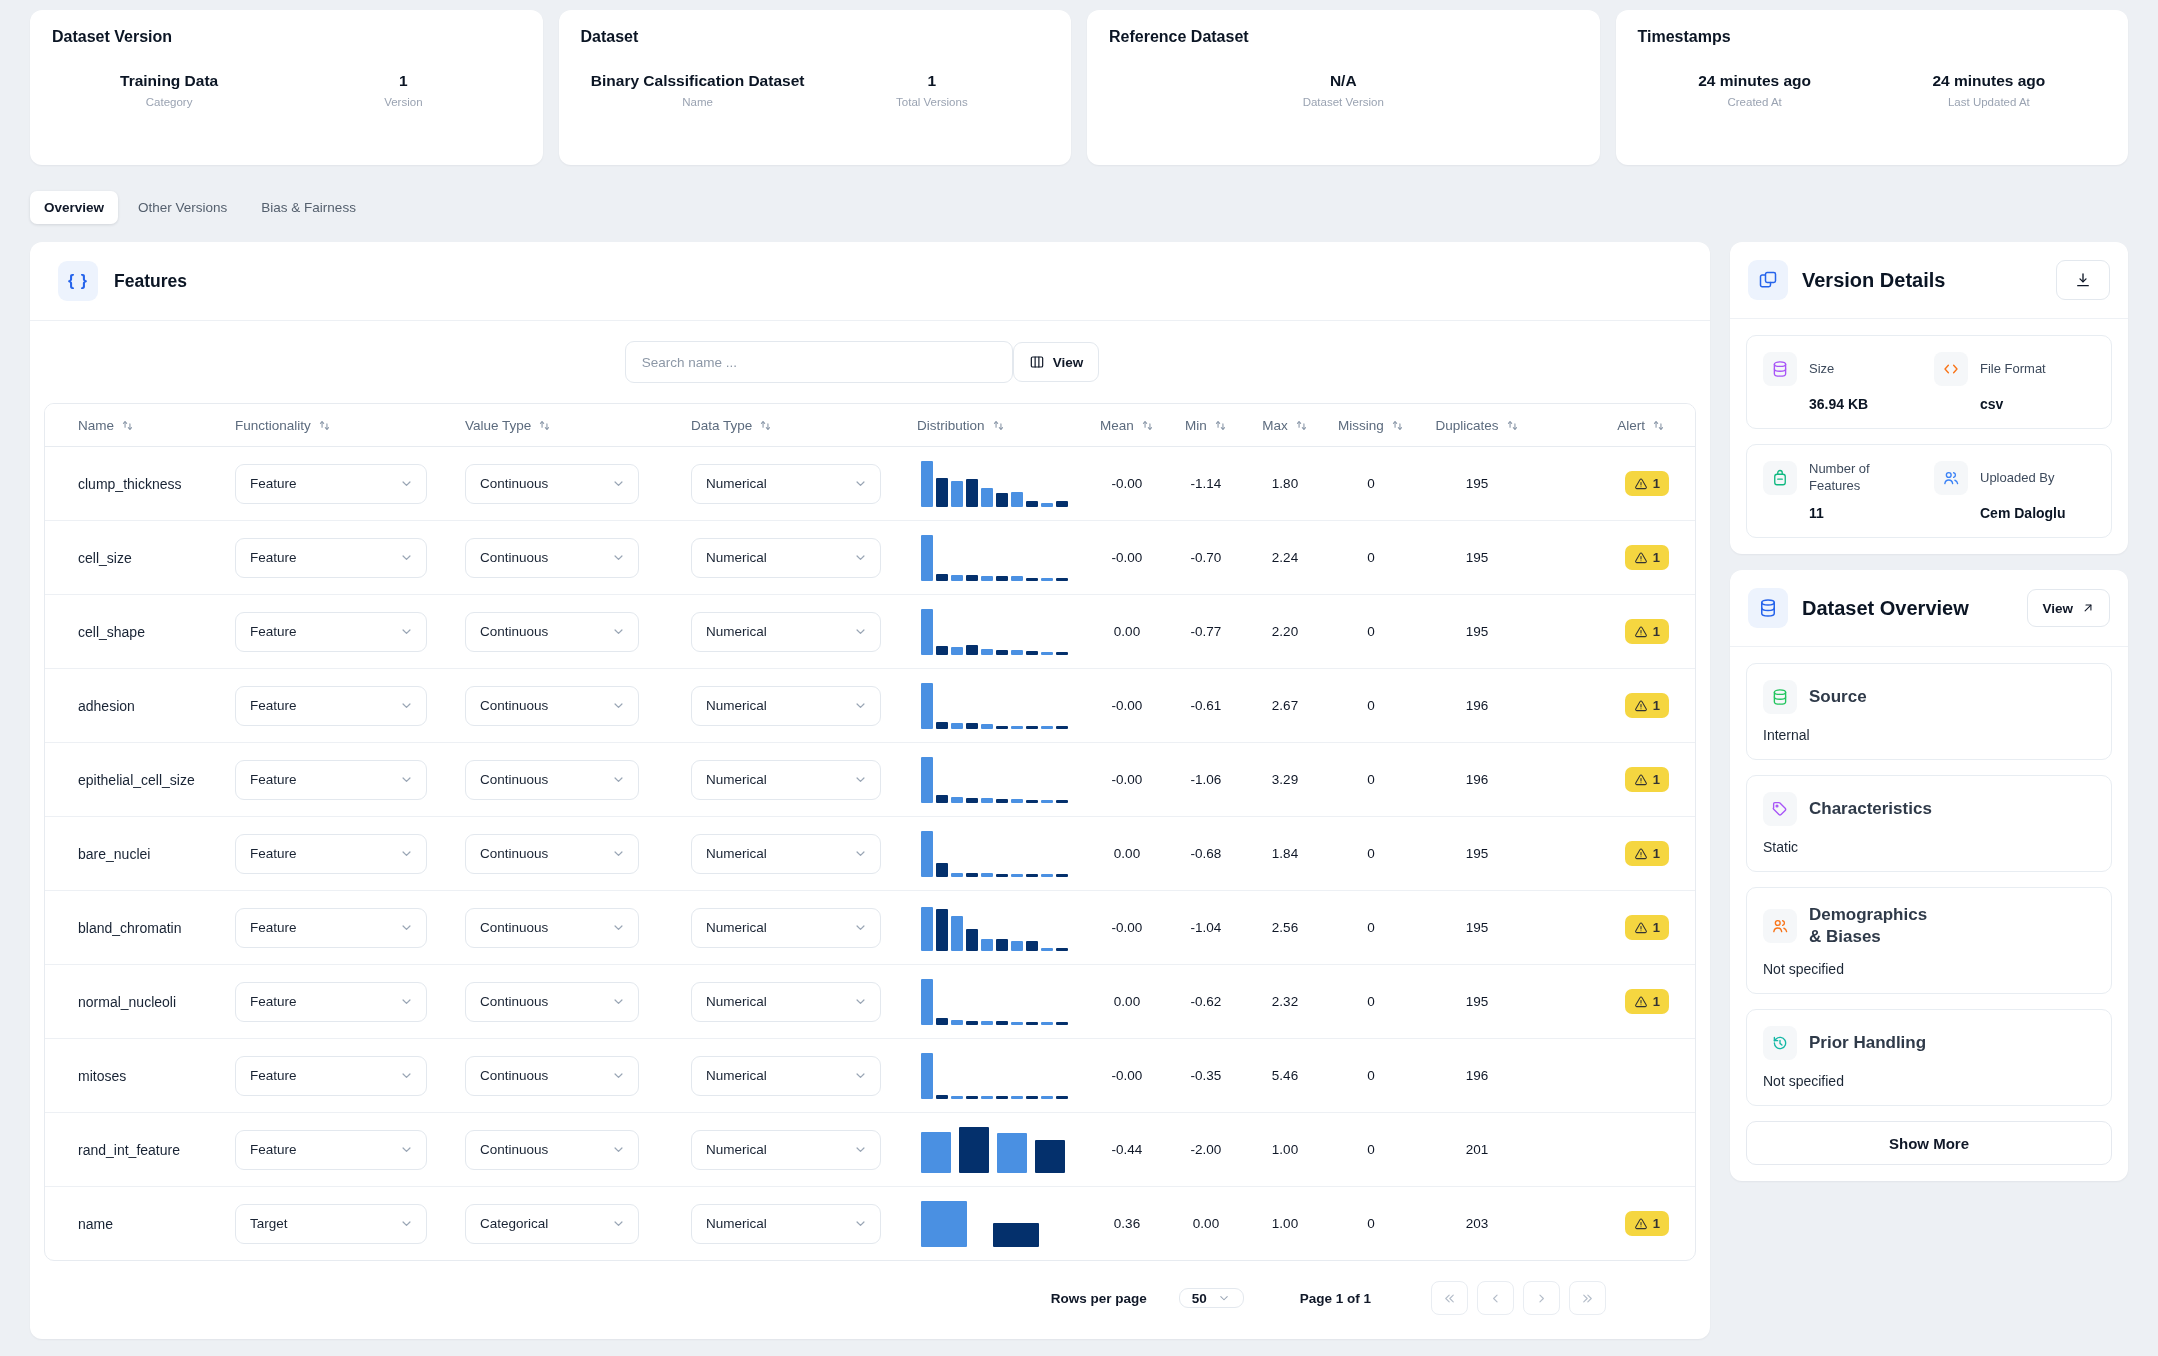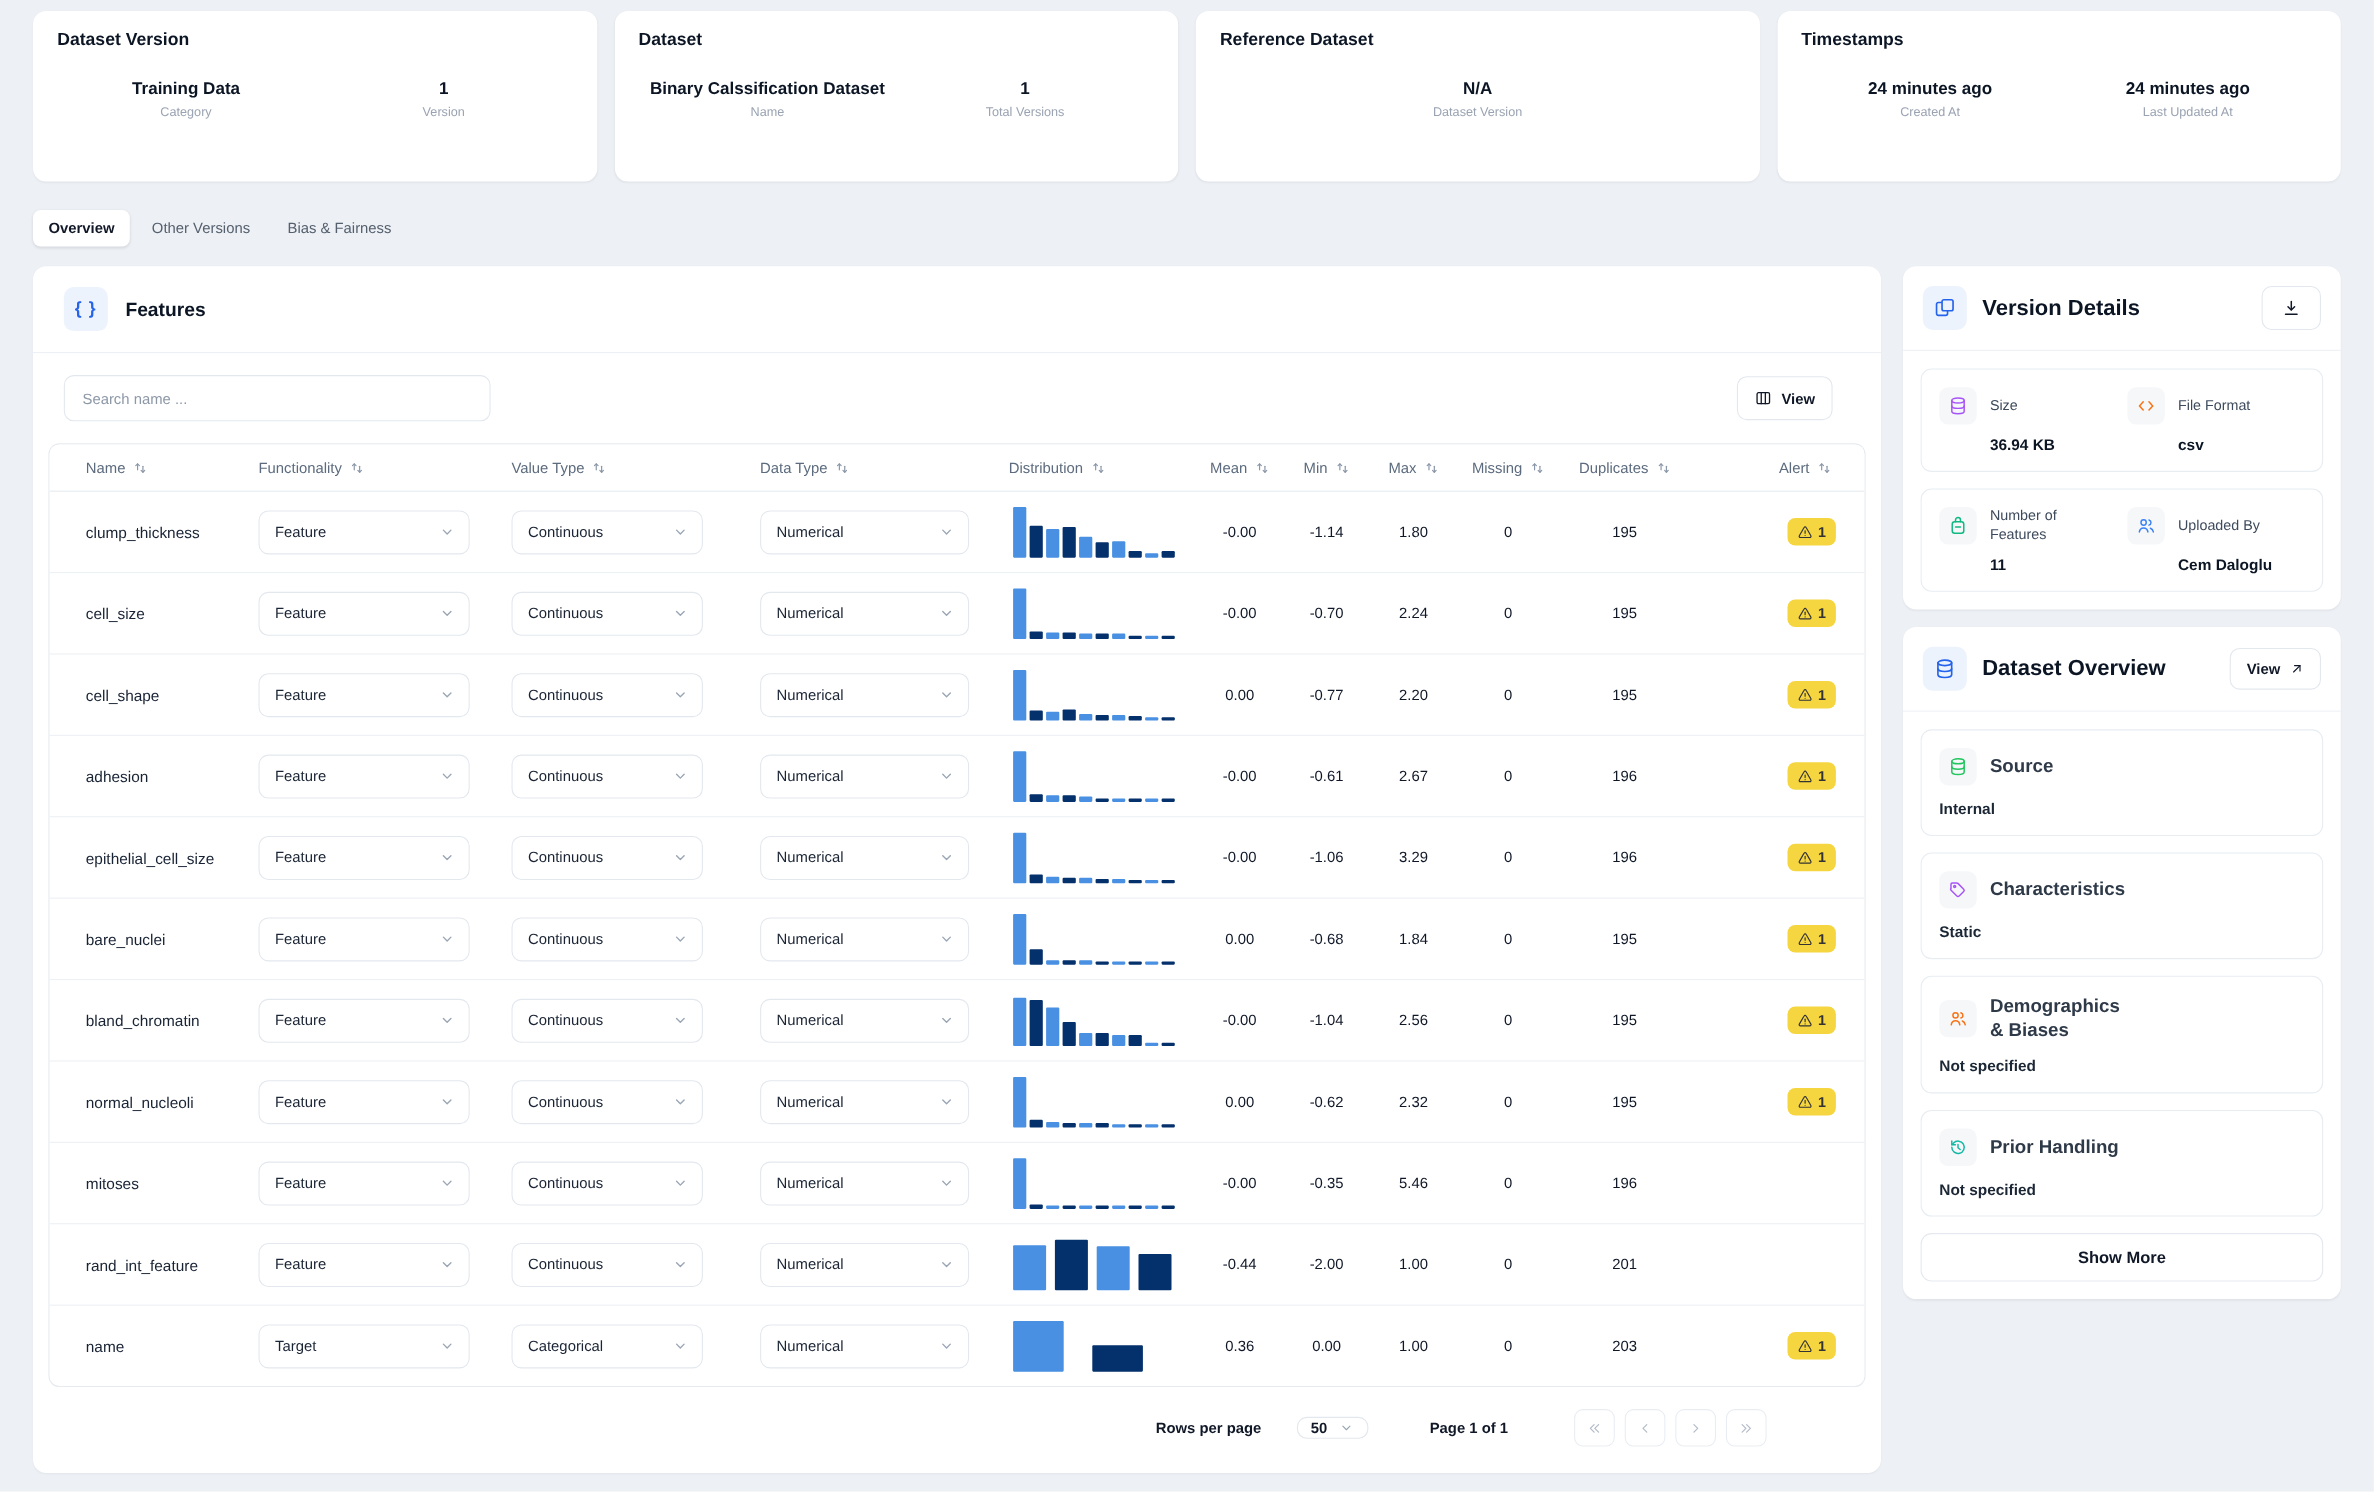--- a/index.html
+++ b/index.html
@@ -31,21 +31,21 @@
   .panel{background:#fff;border-radius:12px;box-shadow:0 1px 2px rgba(16,24,40,.05)}
   .features{width:1680px;min-height:1075px;box-sizing:border-box;padding-bottom:24px}
 
   .fheader{display:flex;align-items:center;gap:16px;padding:19px 28px;border-bottom:1px solid #edf0f4}
   .icon-sq{width:40px;height:40px;border-radius:9px;display:flex;align-items:center;justify-content:center;flex:none}
   .icon-sq.blue{background:#edf3fd;color:#2563eb}
   .braces{font-size:16px;font-weight:700;letter-spacing:1px;color:#2563eb}
   .braces::before{content:"{ }"}
   .fheader h2{margin:0;font-size:17.5px;font-weight:700;color:#0b1524}
 
-  .toolbar{display:flex;align-items:center;justify-content:space-between;padding:20px 44px 14px 28px}
+  .toolbar{display:flex;align-items:center;justify-content:center;padding:20px 44px 14px 28px}
   .search{width:388px;height:42px;border:1px solid #e3e8ee;border-radius:9px;padding:0 16px;
           font-size:13.5px;color:#0f172a;box-sizing:border-box;outline:none;font-family:inherit;background:#fff}
   .search::placeholder{color:#8d98a7}
   .btn{display:inline-flex;align-items:center;gap:8px;background:#fff;border:1px solid #e3e8ee;border-radius:9px;
        font-size:13.5px;font-weight:600;color:#101828;font-family:inherit;cursor:pointer}
   .view-btn{height:40px;padding:0 15px}
 
   
   .tablewrap{margin:6px 14px 0;border:1px solid #e7ebf0;border-radius:10px;overflow:hidden;
              --cols:190px 230px 226px 226px 170px 80px 78px 80px 92px 120px 1fr}
@@ -91,21 +91,21 @@
   .side-body{padding:16px;display:flex;flex-direction:column;gap:15px}
   .info-card{border:1px solid #e8edf2;border-radius:10px;padding:16px;box-sizing:border-box}
   .duo{display:grid;grid-template-columns:1fr 1fr;gap:10px}
   .ihead{display:flex;align-items:center;gap:12px}
   .mini-icon{width:34px;height:34px;border-radius:8px;background:#f5f7f9;display:flex;
              align-items:center;justify-content:center;flex:none}
   .ilab{font-size:13px;color:#3d4a5c;line-height:1.3;max-width:118px}
   .duo .ival{margin:10px 0 0 46px}
   .ival{font-size:14px;font-weight:700;color:#0b1524}
   .solo .ilab{font-weight:600;color:#2f3a49;font-size:17px}
-  .solo .ival{margin-top:13px;font-weight:700;color:#1c2736}
+  .solo .ival{margin-top:13px;font-weight:400;color:#1c2736}
   .showmore{width:100%;height:44px;border:1px solid #e5e9ef;border-radius:10px;background:#fff;
             font-size:15px;font-weight:600;color:#101828;font-family:inherit;cursor:pointer}
   .ic{display:flex}
 </style>
 </head>
 <body>
 
 <div class="page">
 
   <div class="summary-row" id="summary-cards">

